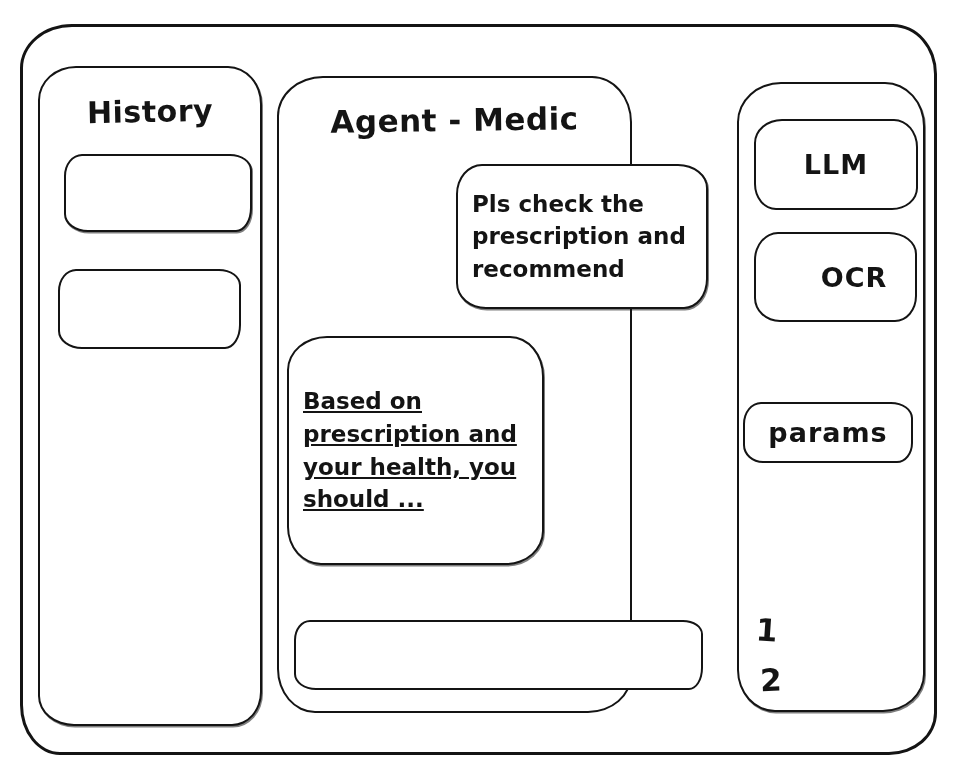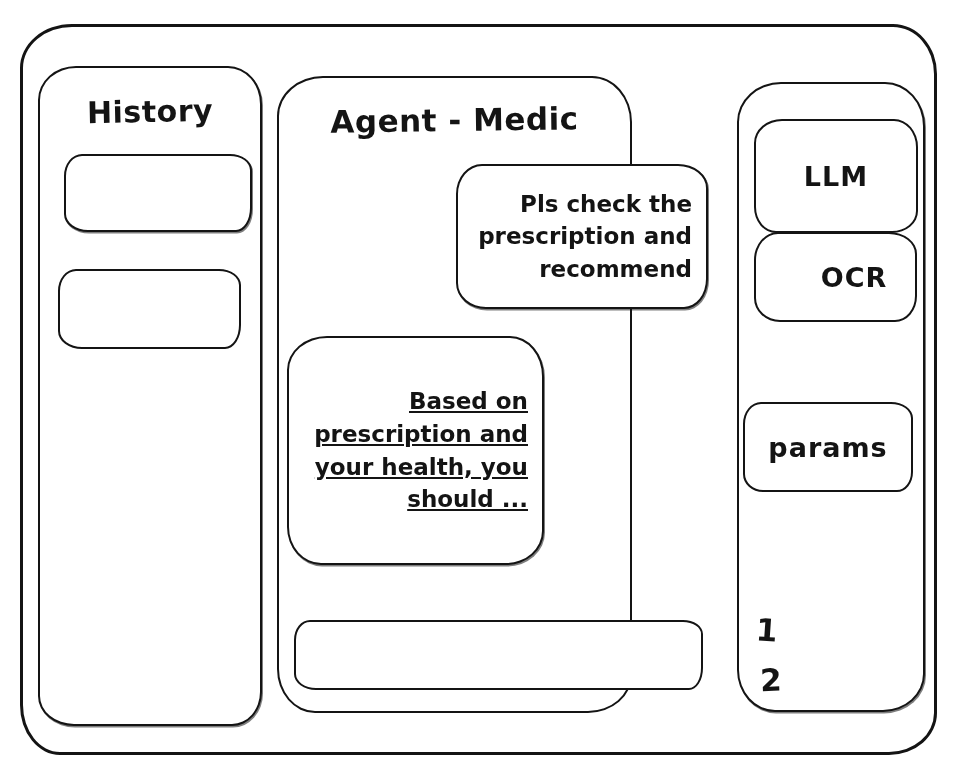--- a/index.html
+++ b/index.html
@@ -31,42 +31,42 @@
   .history-item { border-radius: 18px 22px 16px 24px / 22px 16px 24px 18px; cursor: pointer; }
   .history-item-1 { left: 24px; top: 86px; width: 188px; height: 78px; }
   .history-item-2 { left: 18px; top: 201px; width: 183px; height: 80px; }
 
   
   .chat-panel { left: 277px; top: 76px; width: 355px; height: 637px;
                 border-radius: 46px 40px 44px 38px / 40px 46px 38px 44px; }
   .chat-title { position: absolute; left: 0; top: 24px; width: 100%;
                 text-align: center; font-size: 31px; transform: rotate(-0.8deg); }
   .bubble { display: flex; align-items: center; justify-content: center;
-            text-align: right; font-size: 23px; font-weight: 700;
+            text-align: left; font-size: 23px; font-weight: 700;
             line-height: 1.42; padding: 10px 14px; }
   .user-bubble { left: 177px; top: 86px; width: 252px; height: 145px;
                  border-radius: 26px 30px 24px 30px / 30px 24px 30px 26px; }
   .assistant-bubble { left: 8px; top: 258px; width: 257px; height: 229px;
                       border-radius: 40px 34px 38px 34px / 34px 40px 34px 38px; text-decoration: underline; }
   .chat-input { left: 15px; top: 542px; width: 409px; height: 70px;
                 border-radius: 16px 20px 14px 22px / 20px 14px 22px 16px;
                 font-family: "DejaVu Sans", sans-serif; font-size: 22px;
                 padding: 0 18px; outline: none; }
 
   
   .tools-panel { left: 737px; top: 82px; width: 188px; height: 630px;
                  border-radius: 44px 40px 42px 38px / 40px 44px 38px 42px; }
   .tool-btn { display: flex; align-items: center; justify-content: center;
               text-align: center; font-size: 27px; font-weight: 700;
               letter-spacing: 1px; cursor: pointer; }
-  .btn-llm    { left: 15px; top: 35px;  width: 164px; height: 114px;
+  .btn-llm    { left: 15px; top: 35px;  width: 164px; height: 91px;
                 border-radius: 28px 24px 26px 22px / 24px 28px 22px 26px; }
   .btn-ocr    { left: 15px; top: 148px; width: 163px; height: 90px;
                 border-radius: 24px 28px 22px 26px / 28px 22px 26px 24px; padding-left: 37px; }
-  .btn-params { left: 4px;  top: 318px; width: 170px; height: 90px;
+  .btn-params { left: 4px;  top: 318px; width: 170px; height: 61px;
                 border-radius: 18px 22px 16px 20px / 22px 16px 20px 18px; }
   .btn-doc    { left: 11px; top: 426px; width: 170px; height: 122px;
                 border-radius: 32px 28px 30px 26px / 28px 32px 26px 30px;
                 line-height: 1.3; }
   .doc-item { position: absolute; font-size: 31px; font-weight: 700; cursor: pointer; }
   .doc-item-1 { left: 17px; top: 528px; transform: rotate(4deg); }
   .doc-item-2 { left: 21px; top: 578px; transform: rotate(-2deg); }
 </style>
 </head>
 <body>

